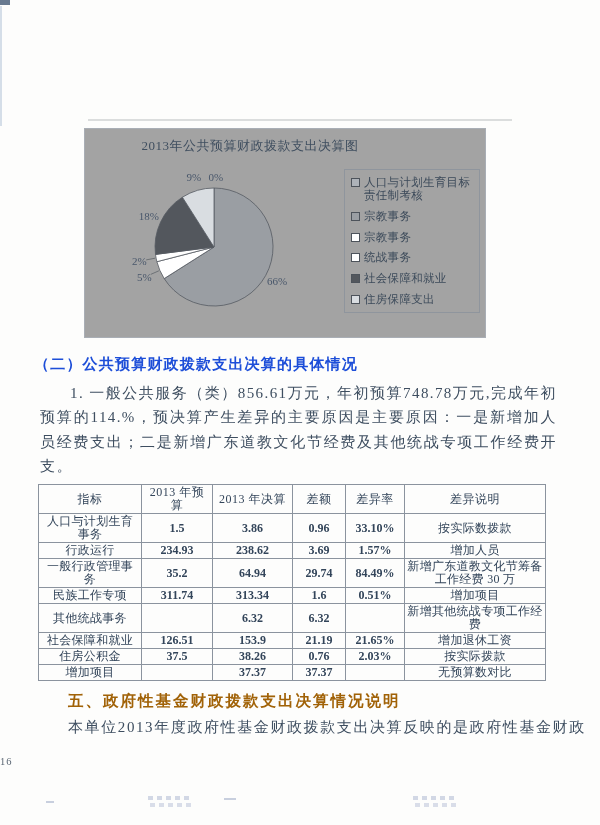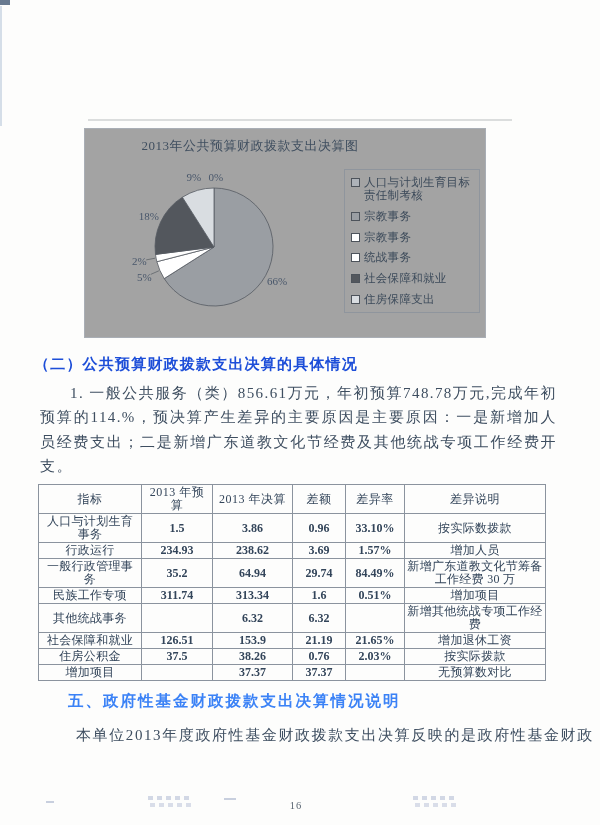--- a/index.html
+++ b/index.html
@@ -46,26 +46,26 @@
     table-layout:fixed;font-size:12px;color:#33455a;}
   table.budget th,table.budget td{border:1px solid #8b939e;padding:1px 2px;
     text-align:center;vertical-align:middle;line-height:13px;overflow:hidden;}
   table.budget th{font-weight:normal;height:14px;letter-spacing:.5px;margin-left:20px;}
   table.budget tr{height:16px;}
   td.c-num{font-weight:bold;font-size:12px;}
   td.c-label,td.c-expl{letter-spacing:.3px;}
 
   
   .sec5-heading{position:absolute;left:68px;top:691px;font-size:15.5px;font-weight:bold;
-    letter-spacing:2px;white-space:nowrap;color:#3b82f6;}
-  .sec5-para{position:absolute;left:68px;top:718px;margin:8px;font-size:15px;
+    letter-spacing:2px;white-space:nowrap;color:#a16207;}
+  .sec5-para{position:absolute;left:68px;top:718px;margin:0;font-size:15px;
     letter-spacing:1.6px;white-space:nowrap;color:#3e4e60;}
 
-  .page-number{position:absolute;left:0;top:756px;width:592px;text-align:center;
-    font-size:10.5px;color:#5a6673;letter-spacing:1px;margin-top:44px;}
+  .page-number{position:absolute;left:0;top:756px;width:592px;text-align:left;
+    font-size:10.5px;color:#5a6673;letter-spacing:1px;}
 </style>
 </head>
 <body>
 
 <div class="corner-mark"></div>
 <div class="edge-line"></div>
 <div class="shadow-line"></div>
 
 <div class="chart-frame">
   <div class="chart-title">2013年公共预算财政拨款支出决算图</div>

